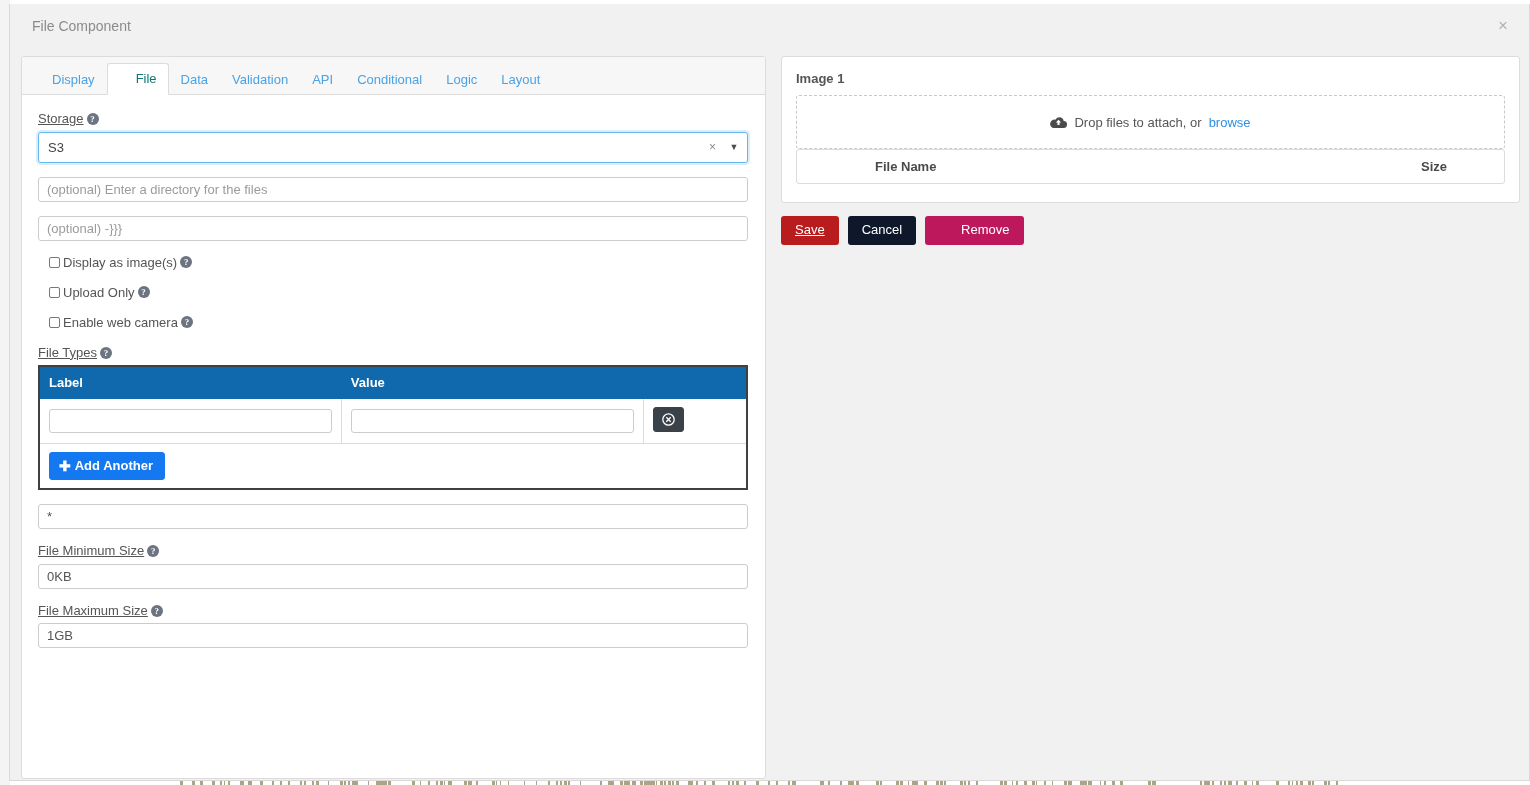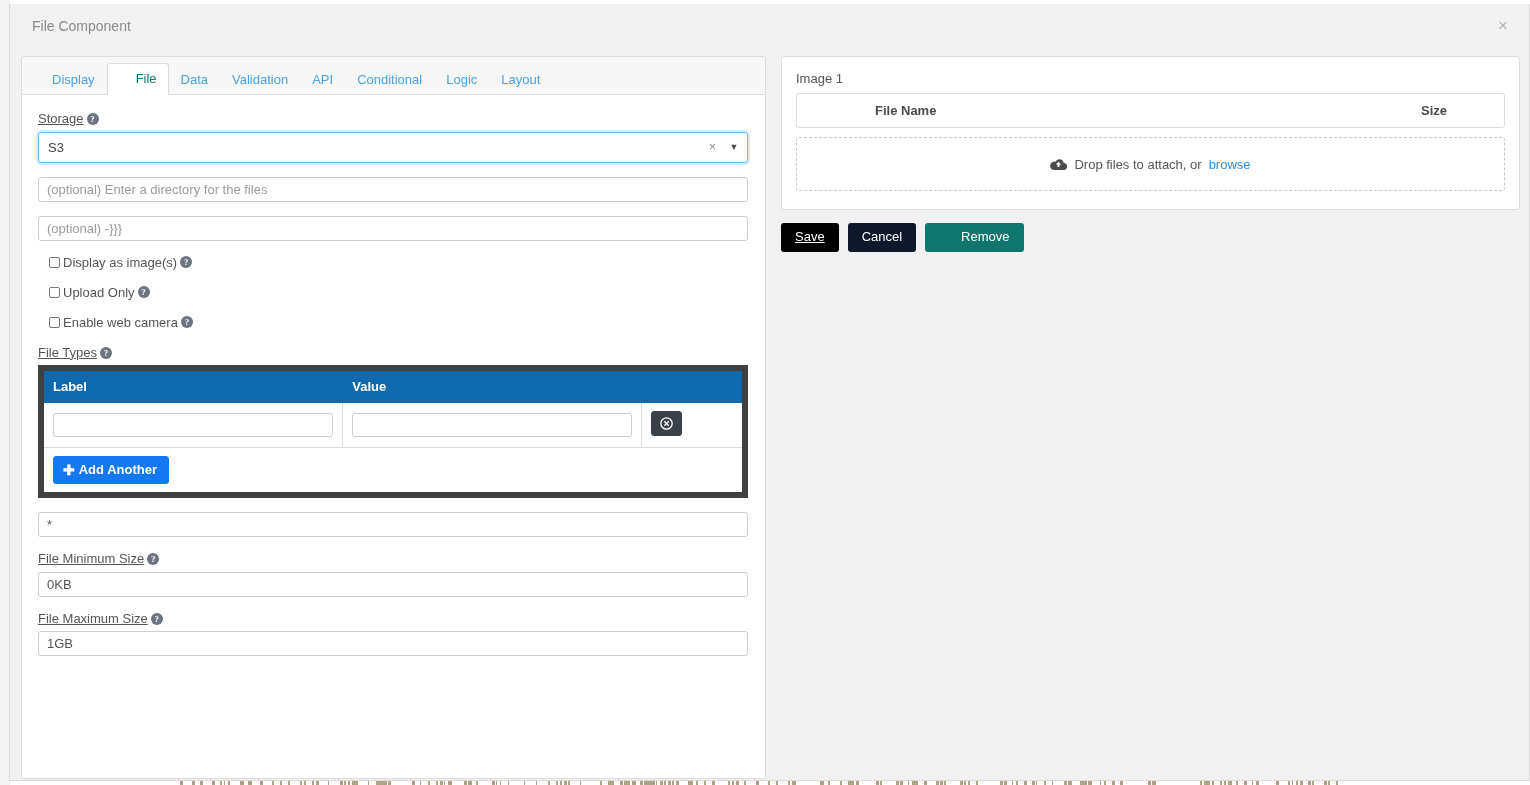--- a/index.html
+++ b/index.html
@@ -153,21 +153,21 @@
     background: #fff;
     margin-right: 3px;
     cursor: pointer;
     flex: none;
   }
   .cklabel { font-size: 13px; color: #555; cursor: pointer; }
 
   
   .ft-table {
     width: 100%;
-    border: 6px solid #404040;
+    border: 2px solid #404040;
     border-collapse: collapse;
     margin-top: 1px;
   }
   .ft-table th {
     background: #1069ad;
     color: #fff;
     font-size: 13px;
     font-weight: bold;
     text-align: left;
     padding: 8px 9px;
@@ -220,21 +220,21 @@
     border-radius: 3px;
   }
   #preview-head {
     padding: 13px 16px 13px 16px;
     background: #f7f7f7;
     border-bottom: 1px solid #dcdcdc;
     font-size: 15px;
     color: #6f6f6f;
   }
   #preview-body { padding: 14px 14px 18px 14px; }
-  #img-label { font-size: 13px; color: #555; margin-bottom: 7px; }
+  #img-label { font-size: 13px; color: #555; margin-bottom: 7px; font-weight: bold; }
   #file-head {
     border: 1px solid #dcdcdc;
     border-radius: 3px;
     display: flex;
     padding: 9px 0;
     font-size: 13px;
     font-weight: bold;
     color: #4a4a4a;
   }
   #file-head .col-name { flex: 1; padding-left: 78px; }
@@ -257,23 +257,23 @@
   .abtn {
     border: none;
     border-radius: 3px;
     color: #fff;
     font-size: 13px;
     padding: 7px 14px 8px 14px;
     cursor: pointer;
     font-family: "Liberation Sans", sans-serif;
     line-height: 1.1;
   }
-  .abtn.save   { background: #000000; text-decoration: underline; }
+  .abtn.save   { background: #b91c1c; text-decoration: underline; }
   .abtn.cancel { background: #0f172a; }
-  .abtn.remove { background: #0f766e; padding-left: 36px; }
+  .abtn.remove { background: #be185d; padding-left: 36px; }
 
   
   #bottom-strip {
     position: absolute; left: 180px; bottom: 0;
     width: 1160px; height: 4px;
     overflow: hidden;
     opacity: 0.55;
   }
   #bottom-strip .tick {
     position: absolute; bottom: 0; width: 3px; height: 4px; background: #6b5a24;
@@ -401,34 +401,34 @@
         </div>
 
       </div>
     </div>
 
     <div id="right-panel">
       <div id="preview-card">
         <div id="preview-body">
           <div id="img-label">Image 1</div>
 
-          <div id="file-head">
-            <div class="col-name">File Name</div>
-            <div class="col-size">Size</div>
-          </div>
-
           <div id="dropzone">
             <span class="cloud">
               <svg width="17" height="13" viewBox="0 0 20 15" aria-hidden="true">
                 <path fill="#4b4b4b" d="M16.1 5.6a5.2 5.2 0 0 0-9.8-1.4A4.1 4.1 0 0 0 4.1 14h11.4a4.2 4.2 0 0 0 .6-8.4z"></path>
                 <path fill="#fff" d="M10 4.2l3.1 3.3h-1.9v3h-2.4v-3H6.9z"></path>
               </svg>
             </span>
             <span>Drop files to attach, or</span>
             <span class="browse-link">browse</span>
+          </div>
+
+          <div id="file-head">
+            <div class="col-name">File Name</div>
+            <div class="col-size">Size</div>
           </div>
         </div>
       </div>
 
       <div id="action-row">
         <button class="abtn save">Save</button>
         <button class="abtn cancel">Cancel</button>
         <button class="abtn remove">Remove</button>
       </div>
     </div>

